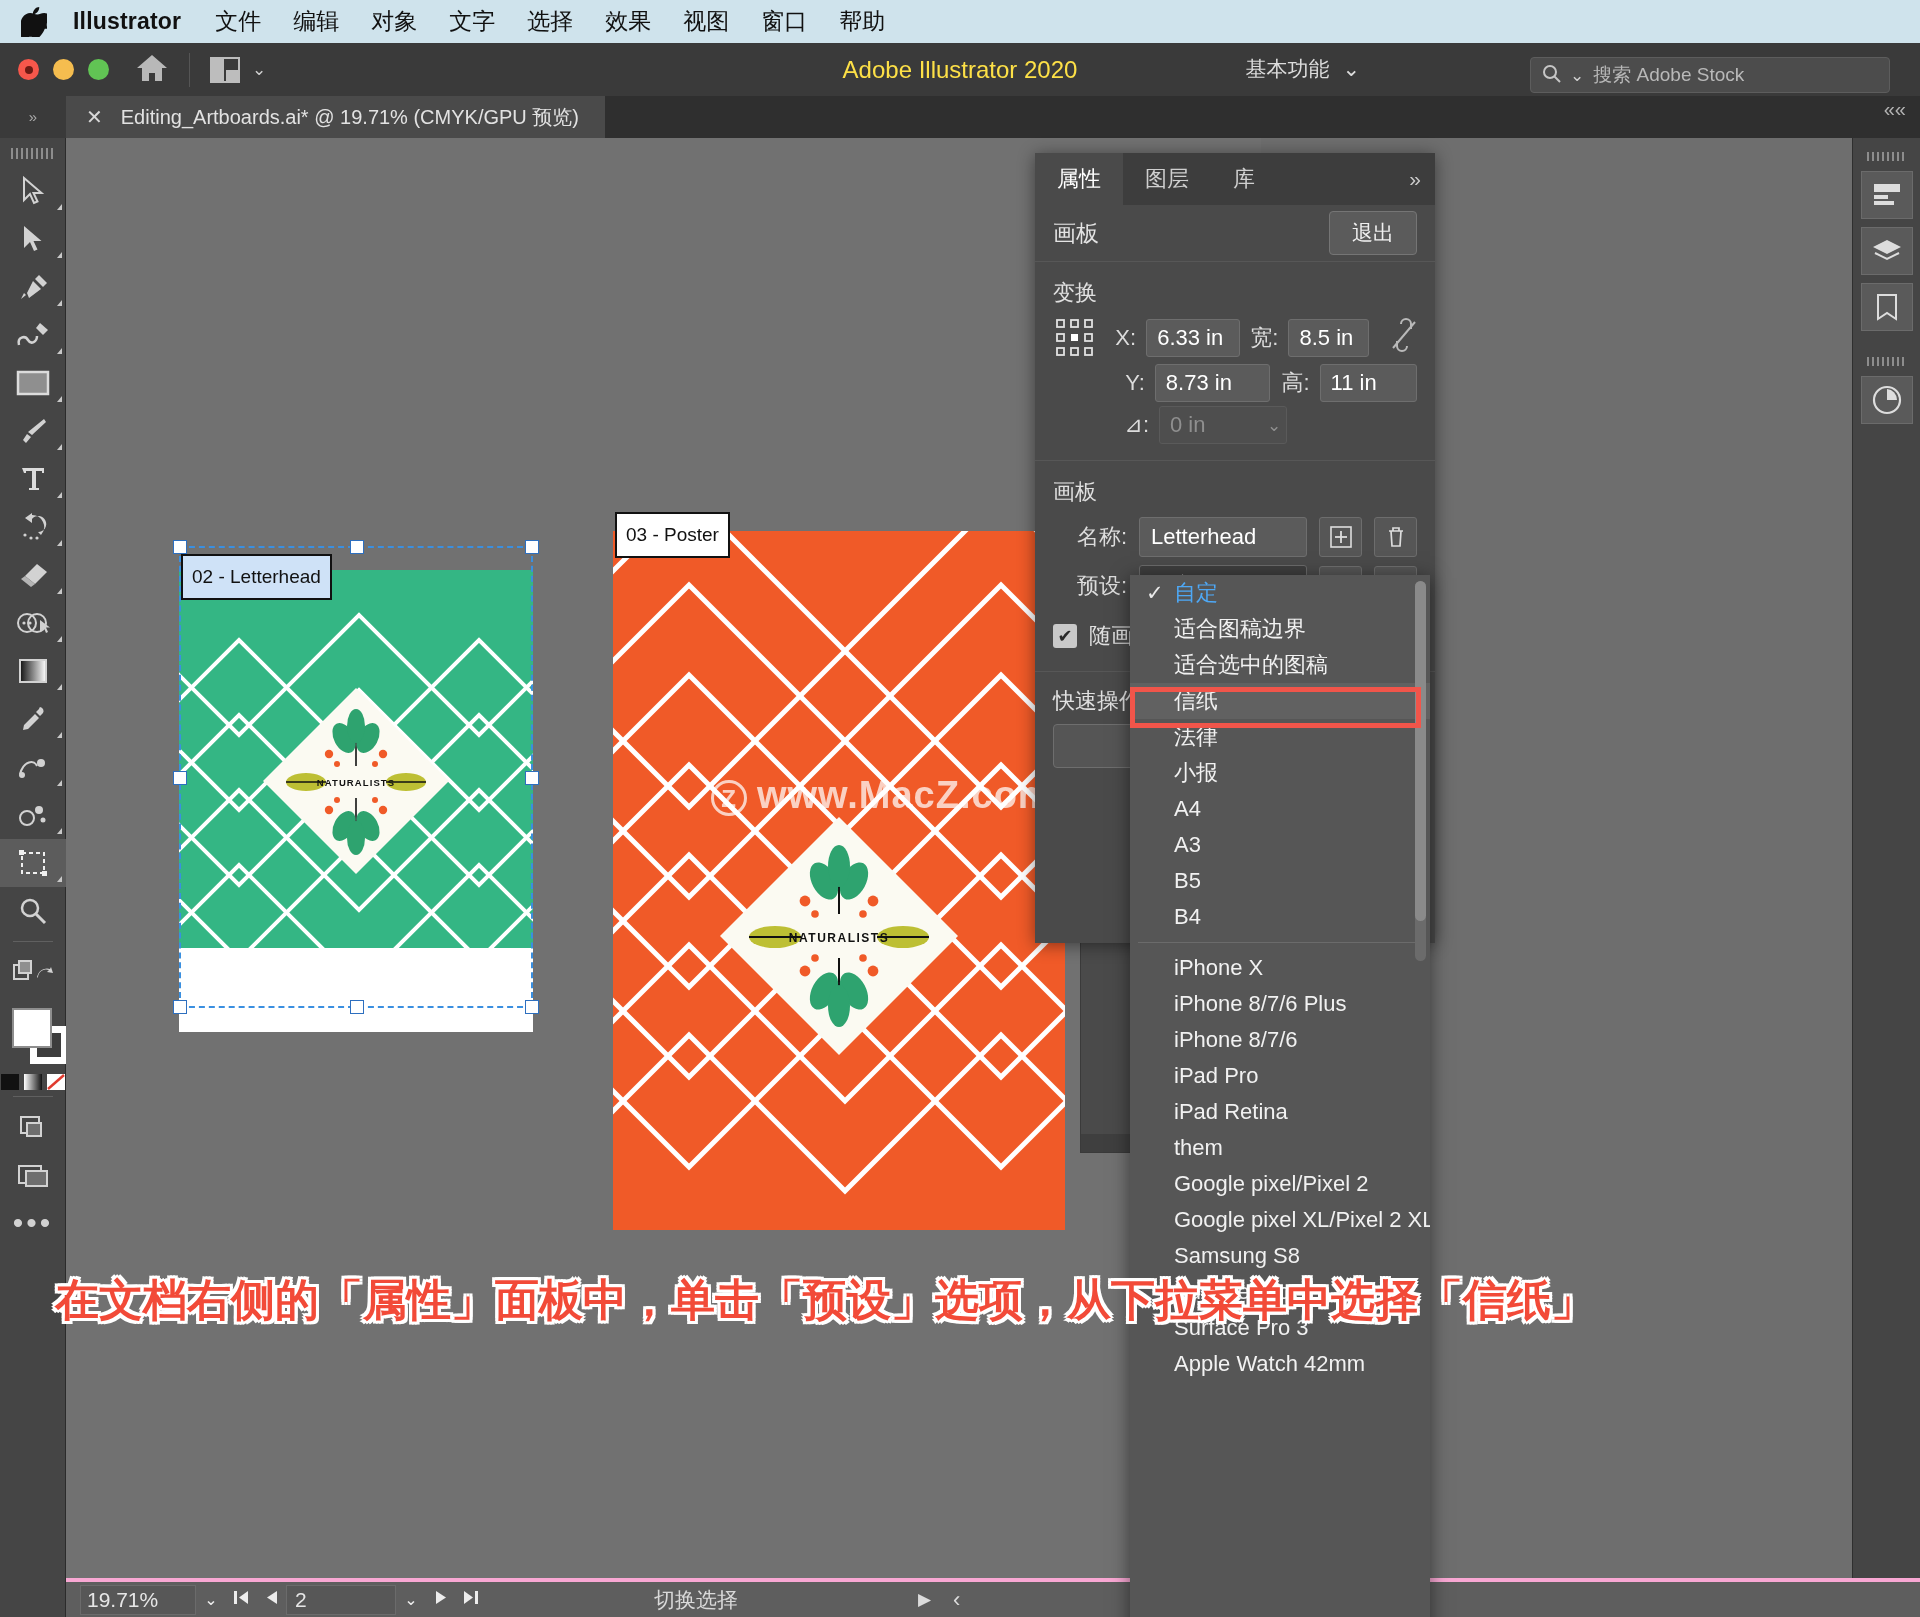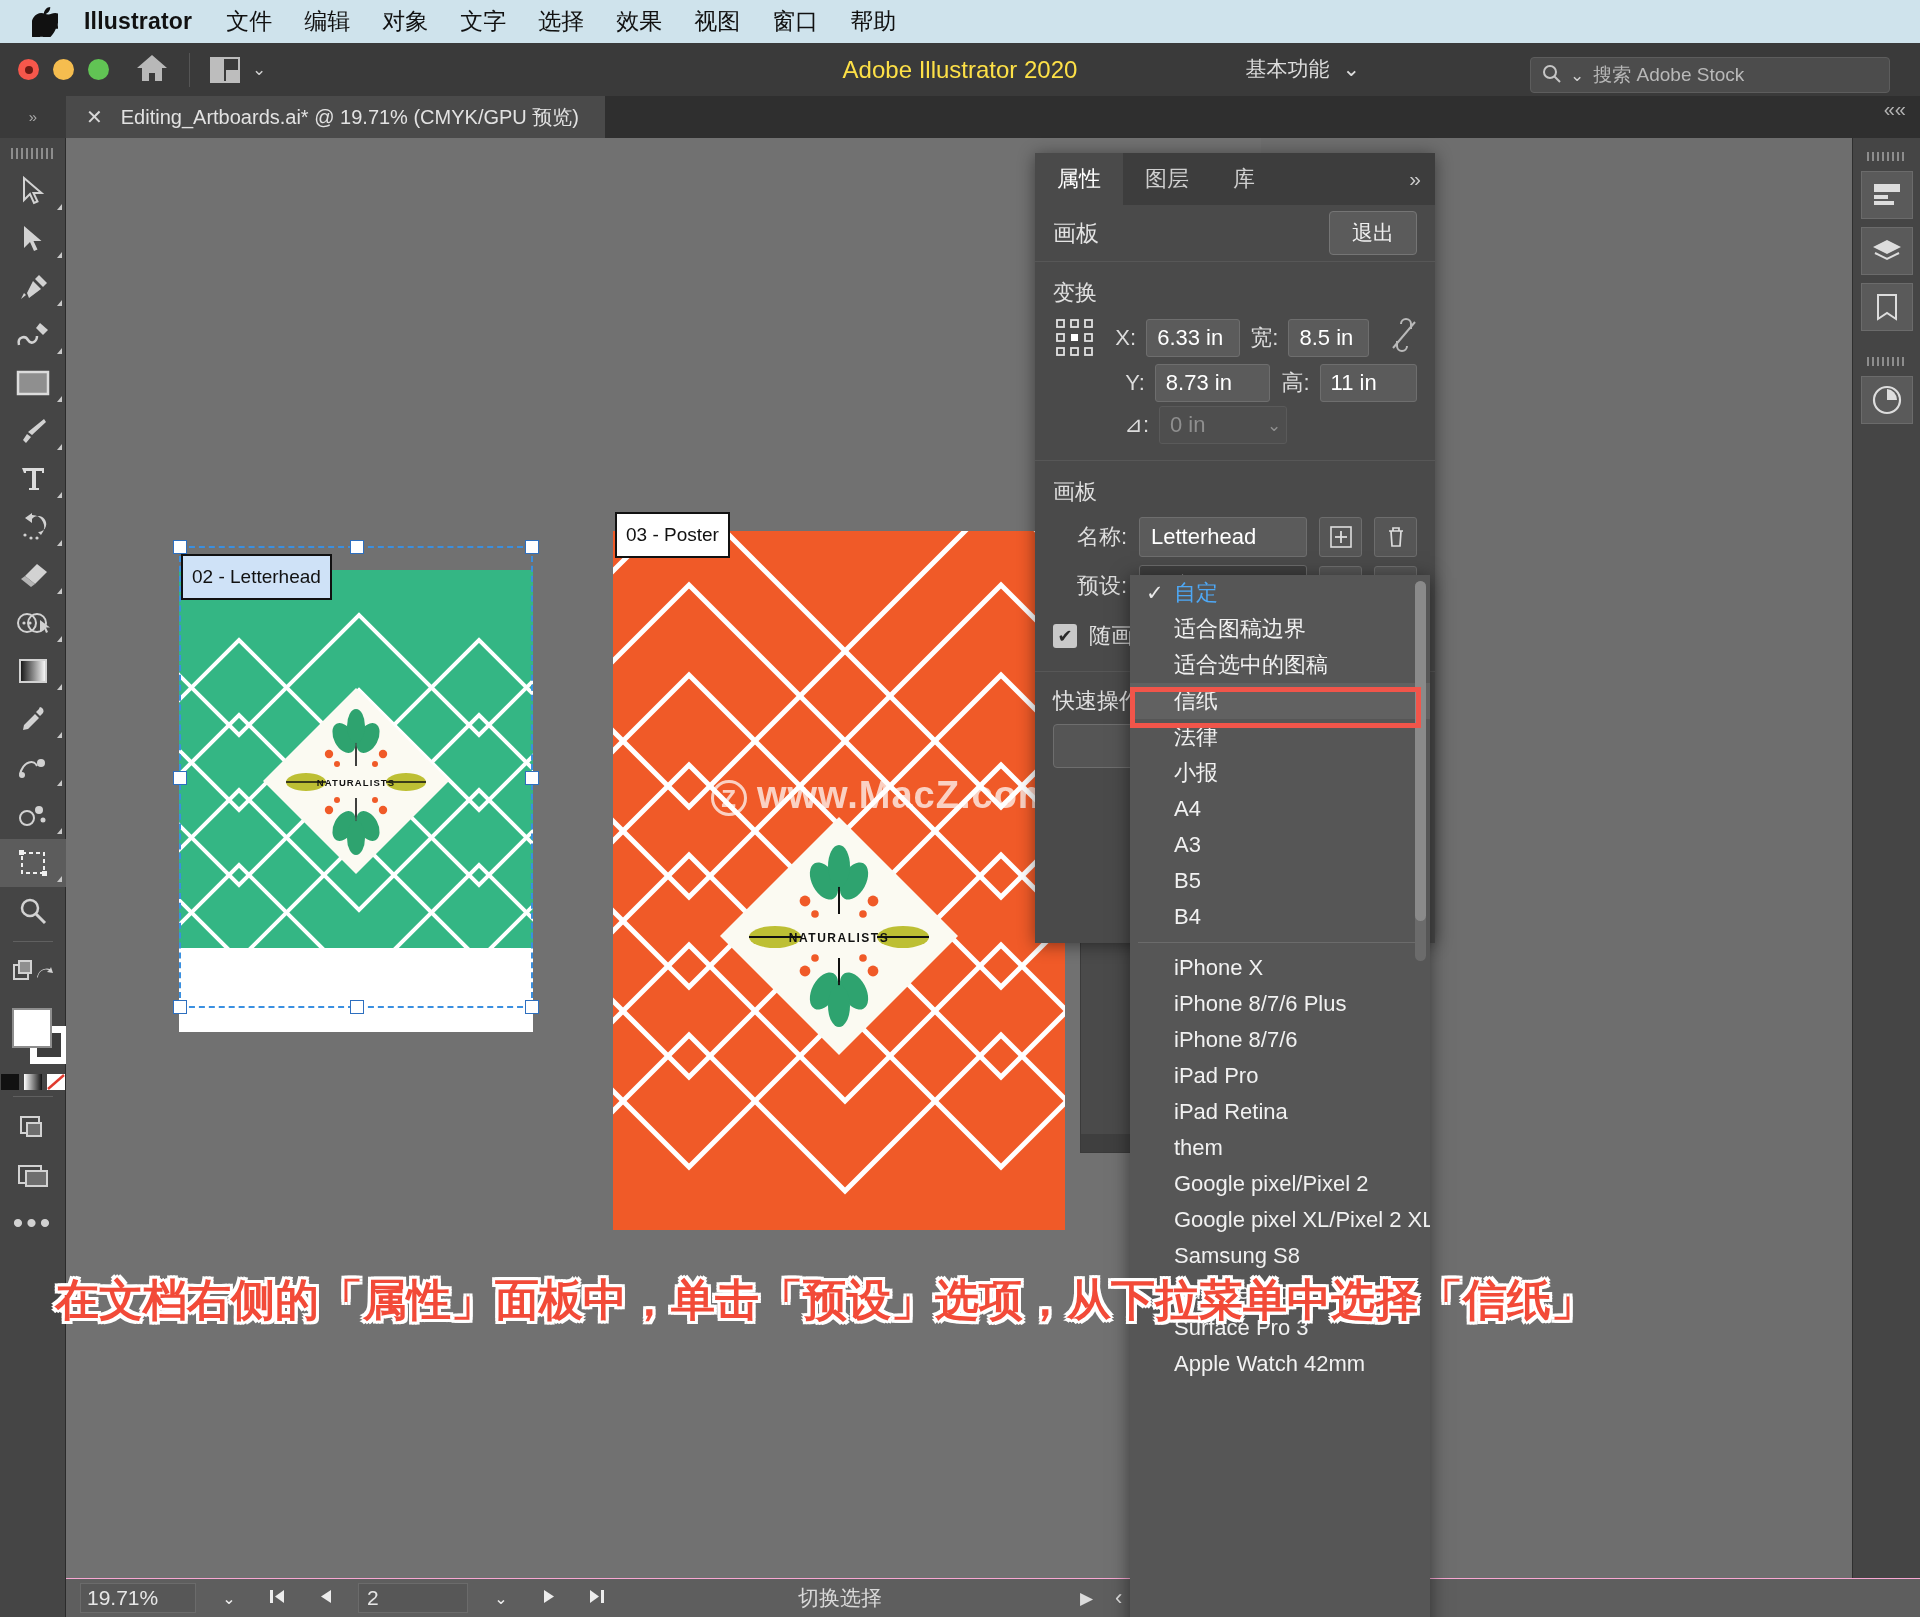--- a/index.html
+++ b/index.html
@@ -1,21 +1,21 @@
 <!DOCTYPE html>
 <html><head>
 <meta charset="utf-8">
 <style>
   * { box-sizing: border-box; margin:0; padding:0; }
   html,body { width:1920px; height:1617px; overflow:hidden;
     font-family:"Liberation Sans","DejaVu Sans",sans-serif; background:#6e6e6e; }
 
   
   .macbar { position:absolute; left:0; top:0; width:1920px; height:43px;
-    background:#cfe3ec; display:flex; align-items:center; padding-left:32px; gap:0; }
+    background:#cfe3ec; display:flex; align-items:center; padding-left:21px; gap:0; }
   .apple-logo { width:26px; height:30px; margin-right:26px; position:relative; }
   .apple-logo svg { display:block; }
   .macbar .appname { font-size:23px; font-weight:bold; color:#111; margin-right:34px; letter-spacing:.2px;}
   .macbar .mi { font-size:23px; color:#111; margin-right:32px; white-space:nowrap; }
 
   
   .appwin { position:absolute; left:0; top:43px; width:1920px; height:1574px; background:#3d3d3d; }
 
   
   .titlebar { position:absolute; left:0; top:0; width:1920px; height:53px;
@@ -91,22 +91,22 @@
   .handle { position:absolute; width:14px; height:14px; background:#fff; border:1px solid #2d6fbf;}
 
   .wm { position:absolute; left:645px; top:636px; font-size:38px; color:#fff; opacity:.72;
      font-weight:bold; letter-spacing:1px; z-index:5; white-space:nowrap;}
   .wm .zz{ display:inline-block; width:36px;height:36px;border-radius:50%;
      border:3px solid #fff; text-align:center;line-height:31px; font-size:24px; margin-right:10px;
      vertical-align:middle;}
 
   
   .statusbar { position:absolute; left:66px; top:1535px; width:1854px; height:39px;
-     background:#5e5e5e; border-top:1px solid #f9a8d4; display:flex; align-items:center;
-     padding-left:14px; gap:18px; color:#e6e6e6; font-size:21px; }
+     background:#5e5e5e; border-top:4px solid #f9a8d4; display:flex; align-items:center;
+     padding-left:14px; gap:0; color:#e6e6e6; font-size:21px; }
   .zoomfield { width:116px; height:30px; background:#575757; border:1px solid #6b6b6b;
      display:flex; align-items:center; padding:0 6px; }
   .navbtn { width:30px; text-align:center; font-size:16px; color:#ededed;}
   .pagefield { width:110px; height:30px; background:#575757; border:1px solid #6b6b6b;
      display:flex;align-items:center; padding:0 8px; }
   .statustext { margin-left:168px; color:#d9d9d9; }
   .stat-right { margin-left:180px; display:flex; align-items:center; gap:22px; color:#dcdcdc;}
 
   
   .props { position:absolute; left:1035px; top:110px; width:400px; height:790px;

